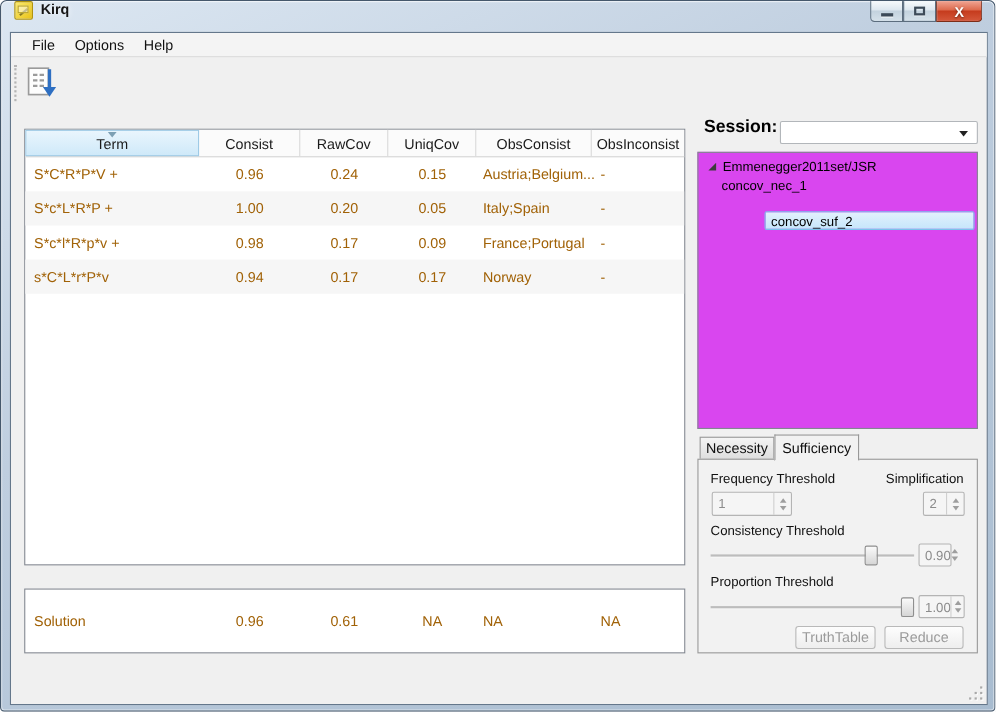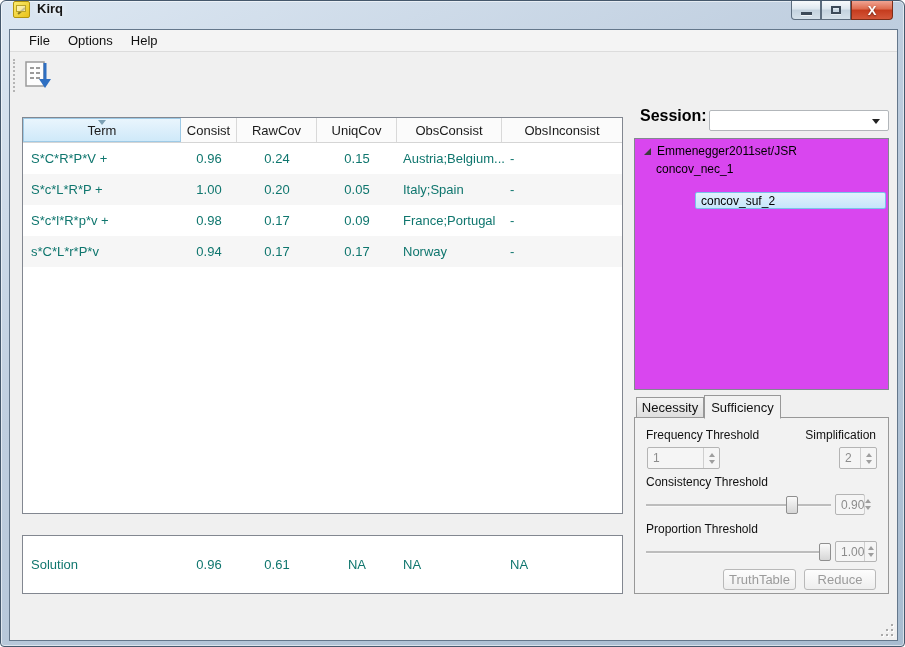--- a/index.html
+++ b/index.html
@@ -40,23 +40,23 @@
   
   .panel-white { position:absolute; background:#ffffff; border:1px solid #828790; }
   
   .thead { display:flex; height:25px; border-bottom:1px solid #d5d5d5; background:#fbfbfb; }
   .th { font-size:13px; color:#1a1a1a; display:flex; align-items:center; justify-content:center; border-right:1px solid #d9d9d9; position:relative; }
   .th.sorted { background:linear-gradient(#e9f5fd,#cfe9f9); border:1px solid #9ecae6; }
   .sort-arrow { position:absolute; top:1px; left:50%; margin-left:-4px; width:0; height:0;
     border-left:4px solid transparent; border-right:4px solid transparent; border-top:5px solid #7da0b4; }
   .trow { display:flex; height:31px; }
   .trow:nth-child(even) { background:#f6f6f6; }
-  .td { font-size:13px; color:#0f766e; display:flex; align-items:center; }
+  .td { font-size:13px; color:#a16207; display:flex; align-items:center; }
   .col-term { width:158px; padding-left:8px; }
-  .col-consist { width:56px; justify-content:center; }
+  .col-consist { width:92px; justify-content:center; }
   .col-rawcov { width:80px; justify-content:center; }
   .col-uniqcov { width:80px; justify-content:center;text-align:center; }
   .col-obscon { width:105px; padding-left:6px; }
   .col-obsinc { flex:1; padding-left:8px; }
   .th.col-term, .th.col-obscon, .th.col-obsinc { padding-left:0; justify-content:center; }
   .sol-row { display:flex; height:100%; align-items:center; }
   
   .session-label { position:absolute; left:630px; top:77px; font-size:16px; font-weight:bold; color:#000; }
   .combo { position:absolute; left:699px; top:80px; width:180px; height:21px; background:#fff; border:1px solid #b2b6ba; border-radius:2px; }
   .combo-arrow { position:absolute; right:8px; top:8px; width:0; height:0; border-left:4px solid transparent; border-right:4px solid transparent; border-top:5px solid #222; }

